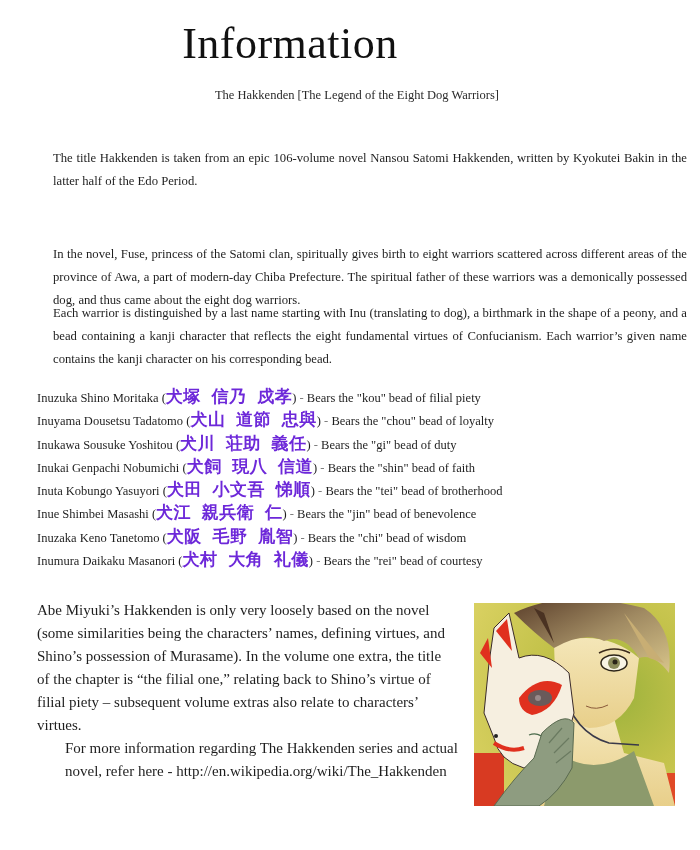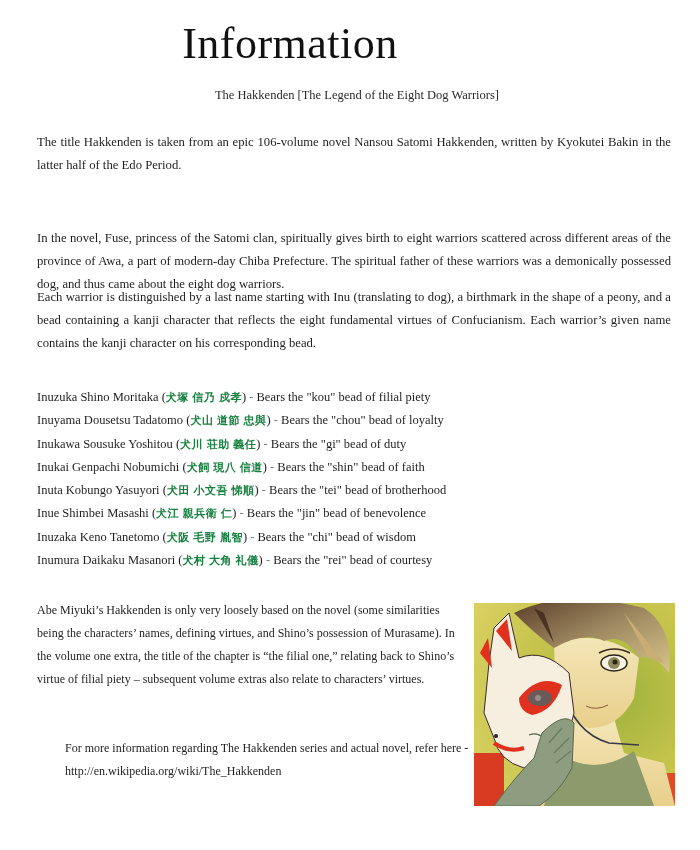--- a/index.html
+++ b/index.html
@@ -38,21 +38,21 @@
       line-height: 18px;
       color: #2a2a2a;
     }
     .para {
       position: absolute;
       left: 37px;
       width: 634px;
       font-size: 12.7px;
       line-height: 23px;
       color: #1e1e1e;
-      margin: 0;
+      margin: 16px;
       text-align: justify;
       text-align-last: left;
     }
     #p1 { top: 131px; }
     #p2 { top: 227px; }
     #p3 { top: 286px; }
     .warriors {
       position: absolute;
       top: 386px;
       left: 37px;
@@ -62,34 +62,34 @@
       list-style: none;
     }
     .warrior {
       font-size: 12.5px;
       line-height: 23.3px;
       height: 23.3px;
       white-space: nowrap;
       color: #1e1e1e;
     }
     .kanji {
-      font-family: Liberation Sans, sans-serif;
+      font-family: Liberation Mono, monospace;
       font-weight: bold;
-      font-size: 11px;
-      color: #15803d;
+      font-size: 17px;
+      color: #6d28d9;
       letter-spacing: 0.5px;
     }
     .dash {
       color: #777;
     }
     .bottom-text {
       position: absolute;
       left: 37px;
       width: 420px;
-      font-size: 12px;
+      font-size: 15px;
       line-height: 23px;
       color: #1e1e1e;
       margin: 0;
     }
     #p4 { top: 599px; }
     #p5 { top: 737px; margin-left: 28px; }
     .illustration {
       position: absolute;
       left: 474px;
       top: 603px;

